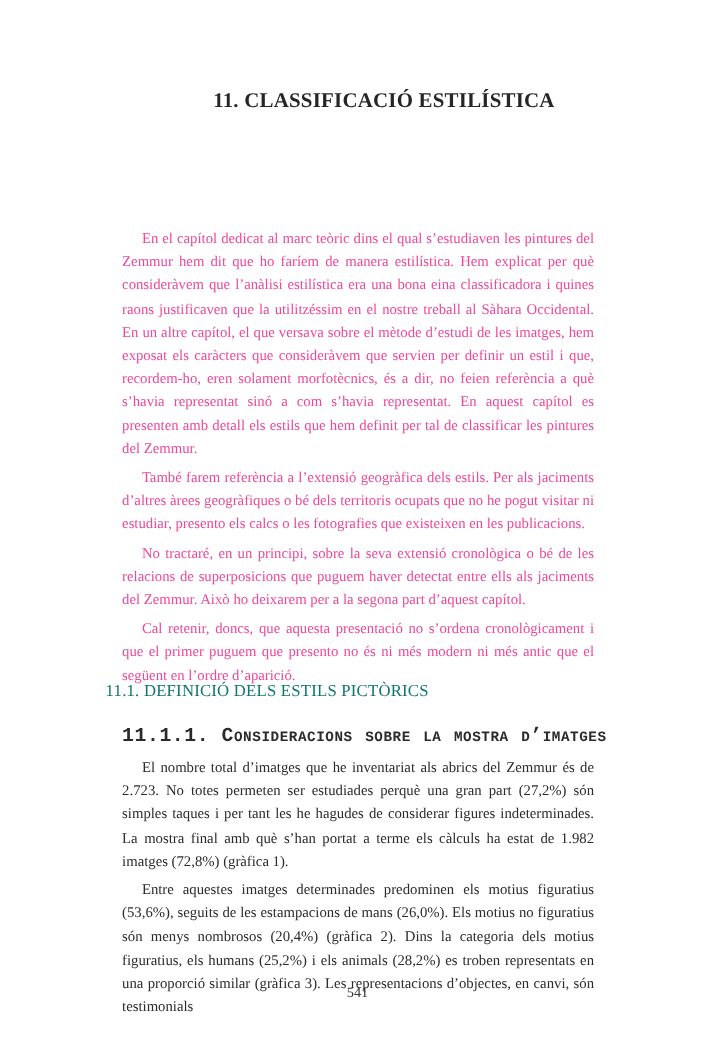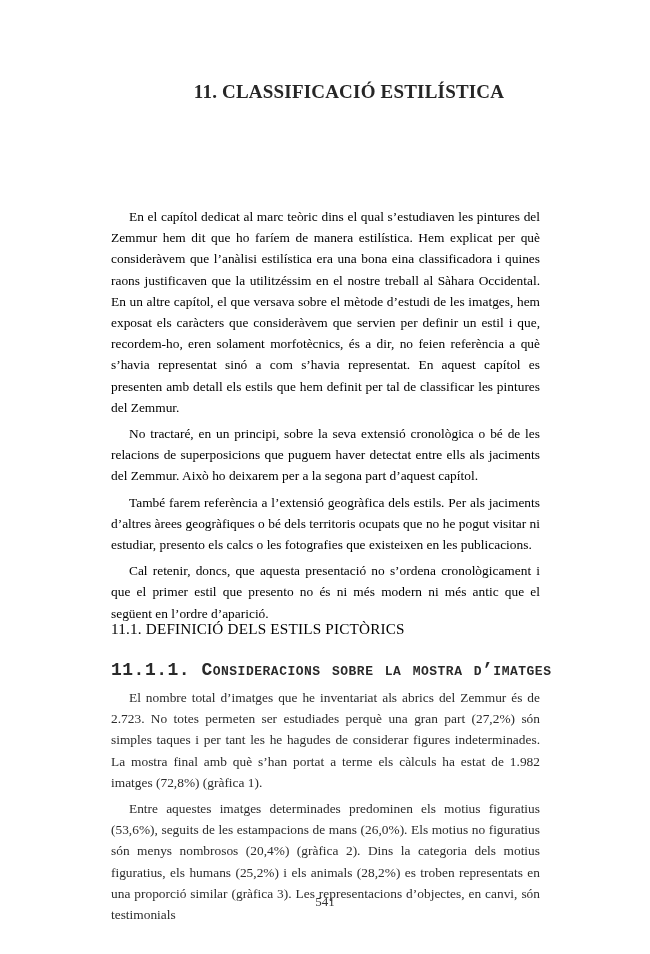--- a/index.html
+++ b/index.html
@@ -6,26 +6,26 @@
   body {
     width: 650px; height: 954px; background: #ffffff; position: relative; overflow: hidden;
     font-family: "Liberation Serif", "DejaVu Serif", serif; color: #2a2a2a;
   }
   .title {
     position: absolute; left: 0; width: 632px; top: 79px; text-align: center;
     font-size: 19px; font-weight: bold; line-height: 25px; letter-spacing: 0.2px; color: #262626; padding-left: 33px;
   }
   .body-text {
     position: absolute; left: 111px; width: 429px; top: 206px;
-    font-size: 13.4px; line-height: 21.2px; text-align: justify; color: #000000;
+    font-size: 13.4px; line-height: 21.2px; text-align: justify; color: #ec4899;
   }
   .body-text p { margin: 0 0 5px 0; text-indent: 18px; hyphens: none; }
   .h2 {
-    position: absolute; left: 111px; top: 620px; font-size: 15.2px; font-weight: normal;
-    color: #000000; letter-spacing: 0.2px;
+    position: absolute; left: 96px; top: 620px; font-size: 15.2px; font-weight: normal;
+    color: #0f766e; letter-spacing: 0.2px;
   }
   .h3 {
     position: absolute; left: 111px; top: 660px; font-size: 18px; font-weight: bold;
     color: #2a2a2a; font-variant: small-caps; letter-spacing: 0.5px; font-family: Liberation Mono, monospace;
   }
   .body-text2 {
     position: absolute; left: 111px; width: 429px; top: 683px;
     font-size: 13.4px; line-height: 21.2px; text-align: justify; color: #2b2b2b;
   }
   .body-text2 p { margin: 4px 0 5px 0; text-indent: 18px; }
@@ -36,23 +36,23 @@
 </style>
 </head>
 <body>
 
 <div class="title">
   <div>11. CLASSIFICACIÓ ESTILÍSTICA</div>
 </div>
 
 <div class="body-text">
   <p>En el capítol dedicat al marc teòric dins el qual s’estudiaven les pintures del Zemmur hem dit que ho faríem de manera estilística. Hem explicat per què consideràvem que l’anàlisi estilística era una bona eina classificadora i quines raons justificaven que la utilitzéssim en el nostre treball al Sàhara Occidental. En un altre capítol, el que versava sobre el mètode d’estudi de les imatges, hem exposat els caràcters que consideràvem que servien per definir un estil i que, recordem-ho, eren solament morfotècnics, és a dir, no feien referència a què s’havia representat sinó a com s’havia representat. En aquest capítol es presenten amb detall els estils que hem definit per tal de classificar les pintures del Zemmur.</p>
+  <p>També farem referència a l’extensió geogràfica dels estils. Per als jaciments d’altres àrees geogràfiques o bé dels territoris ocupats que no he pogut visitar ni estudiar, presento els calcs o les fotografies que existeixen en les publicacions.</p>
   <p>No tractaré, en un principi, sobre la seva extensió cronològica o bé de les relacions de superposicions que puguem haver detectat entre ells als jaciments del Zemmur. Això ho deixarem per a la segona part d’aquest capítol.</p>
-  <p>També farem referència a l’extensió geogràfica dels estils. Per als jaciments d’altres àrees geogràfiques o bé dels territoris ocupats que no he pogut visitar ni estudiar, presento els calcs o les fotografies que existeixen en les publicacions.</p>
-  <p>Cal retenir, doncs, que aquesta presentació no s’ordena cronològicament i que el primer estil que presento no és ni més modern ni més antic que el següent en l’ordre d’aparició.</p>
+  <p>Cal retenir, doncs, que aquesta presentació no s’ordena cronològicament i que el primer puguem que presento no és ni més modern ni més antic que el següent en l’ordre d’aparició.</p>
 </div>
 
 <div class="h2">11.1. DEFINICIÓ DELS ESTILS PICTÒRICS</div>
 <div class="h3">11.1.1. Consideracions sobre la mostra d’imatges</div>
 
 <div class="body-text2">
   <p>El nombre total d’imatges que he inventariat als abrics del Zemmur és de 2.723. No totes permeten ser estudiades perquè una gran part (27,2%) són simples taques i per tant les he hagudes de considerar figures indeterminades. La mostra final amb què s’han portat a terme els càlculs ha estat de 1.982 imatges (72,8%) (gràfica 1).</p>
   <p>Entre aquestes imatges determinades predominen els motius figuratius (53,6%), seguits de les estampacions de mans (26,0%). Els motius no figuratius són menys nombrosos (20,4%) (gràfica 2). Dins la categoria dels motius figuratius, els humans (25,2%) i els animals (28,2%) es troben representats en una proporció similar (gràfica 3). Les representacions d’objectes, en canvi, són testimonials</p>
 </div>
 

